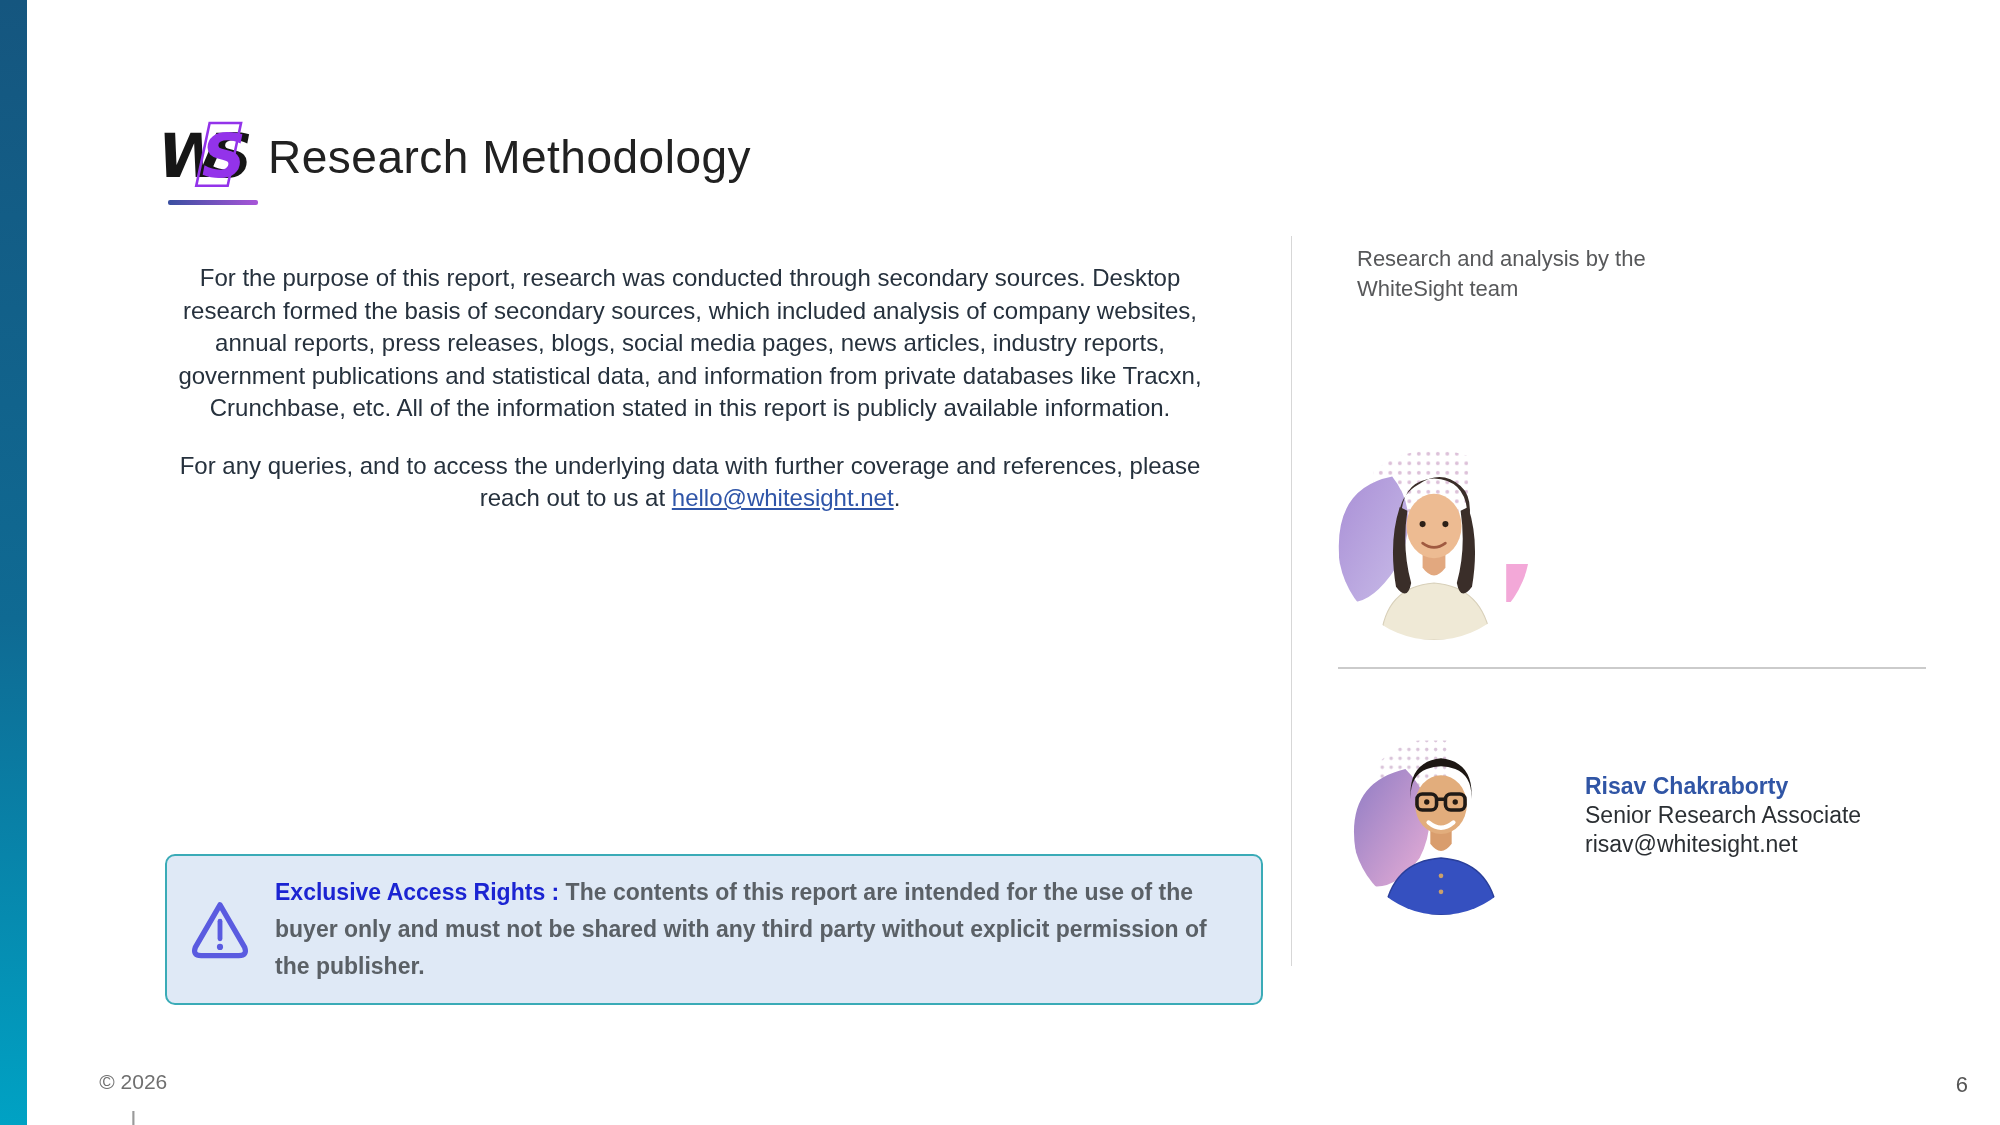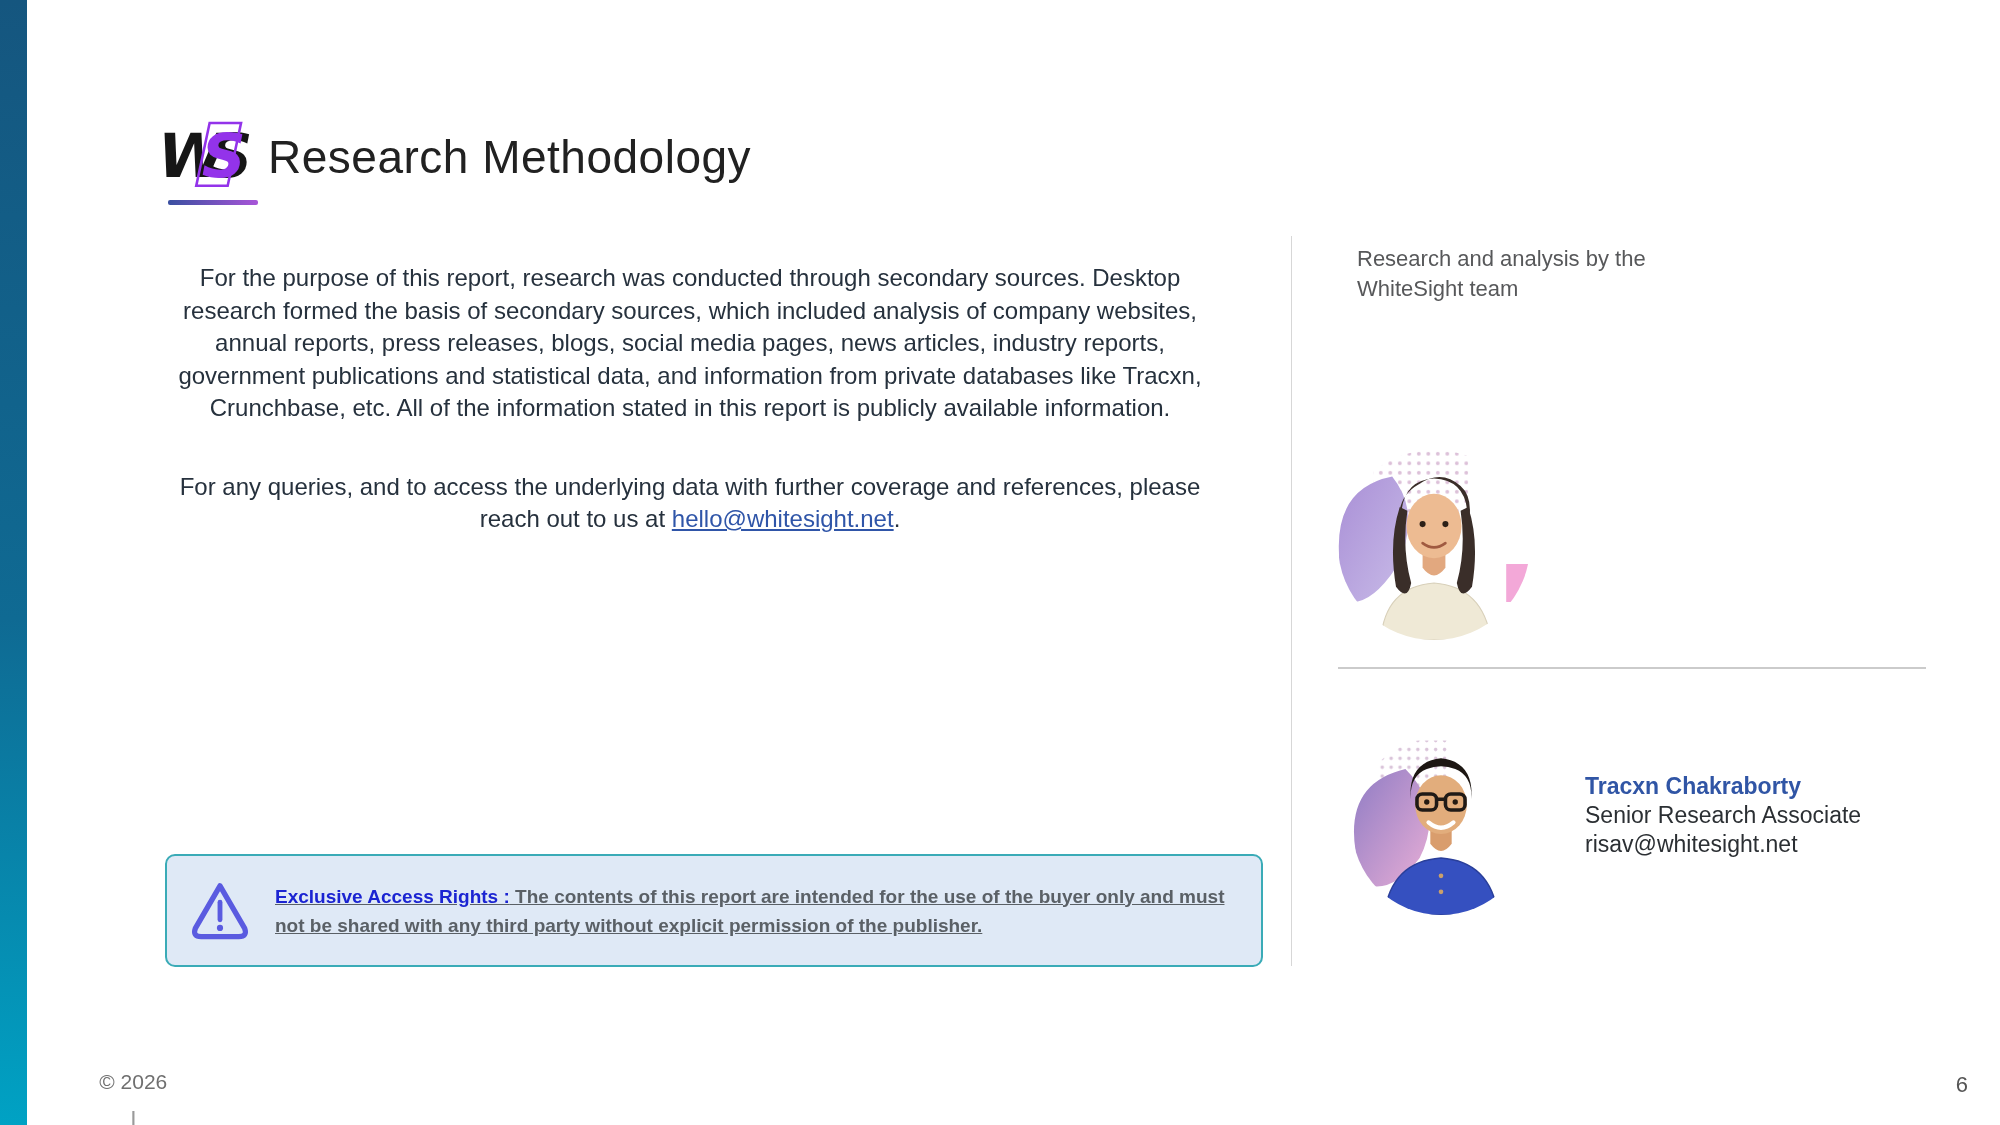--- a/index.html
+++ b/index.html
@@ -12,29 +12,29 @@
   
   .header { position:absolute; left:158px; top:118px; display:flex; align-items:center; gap:14px; }
   .ws-logo { width:96px; height:78px; flex:0 0 auto; }
   .page-title { font-size:46px; font-weight:400; color:#212121; letter-spacing:0.5px; }
   .title-underline { position:absolute; left:168px; top:200px; width:90px; height:5px;
                      background:linear-gradient(90deg,#3a4fa0,#a855d8); border-radius:2px; }
 
   
   .copy { position:absolute; left:150px; top:262px; width:1080px; color:#26313d;
           font-size:24px; line-height:32.5px;text-align:center; }
-  .copy p + p { margin-top:46px; }
+  .copy p + p { margin-top:25px; }
   .email-link { color:#2f55a8; font-weight:400; text-decoration:underline; cursor:pointer; }
 
   
   .notice { position:absolute; left:165px; top:854px; width:1098px; min-height:113px;
             background:#dfe9f6; border:2px solid #3aabb7; border-radius:10px;
             display:flex; align-items:center; gap:24px; padding:18px 28px 18px 22px; }
   .notice-icon { width:62px; height:60px; flex:0 0 auto; }
-  .notice-text { font-size:19px; font-weight:700; line-height:29px; color:#5a6066;text-decoration:underline; }
+  .notice-text { font-size:23px; font-weight:700; line-height:37px; color:#5a6066; }
   .notice-label { color:#1b24d2; font-weight:700; }
 
   
   .v-divider { position:absolute; left:1291px; top:236px; width:1px; height:730px; background:#d7d7d7; }
   .sidebar-heading { position:absolute; left:1345px; top:244px; width:295px;
                      font-size:22px; font-weight:400; color:#57585a; line-height:30px;margin-left:12px; }
   .avatar { position:absolute; border-radius:50%; overflow:hidden; }
   .avatar svg { display:block; width:100%; height:100%; }
   .member-text { position:absolute; font-size:23px; line-height:29px; color:#2b2f33; }
   .member-name { color:#3055a5; font-weight:700; }
@@ -136,21 +136,21 @@
       <rect x="52.5" y="32" width="11" height="9" rx="3" fill="none" stroke="#201a16" stroke-width="2"></rect>
       <line x1="47.5" y1="35" x2="52.5" y2="35" stroke="#201a16" stroke-width="2"></line>
       <circle cx="42" cy="36.5" r="1.5" fill="#241a12"></circle>
       <circle cx="58" cy="36.5" r="1.5" fill="#241a12"></circle>
       <path d="M43,48 Q50,54 57,48" fill="none" stroke="#ffffff" stroke-width="2.4" stroke-linecap="round"></path>
       <circle cx="50" cy="78" r="1.3" fill="#caa06a"></circle>
       <circle cx="50" cy="87" r="1.3" fill="#caa06a"></circle>
     </svg>
   </div>
   <div class="member-text" style="left:1585px; top:772px;">
-    <div class="member-name">Tracxn Chakraborty</div>
+    <div class="member-name">Risav Chakraborty</div>
     <div>Senior Research Associate</div>
     <div>risav@whitesight.net</div>
   </div>
 
   <div class="footer-copy">
     <span>© 2026</span>
     <span class="footer-sep">|</span>
     <span class="footer-brand">
       <svg viewBox="0 0 26 30">
         <path d="M2,2 L8,2 L12,28 L7,28 Z" fill="#111" transform="skewX(-6)"></path>

